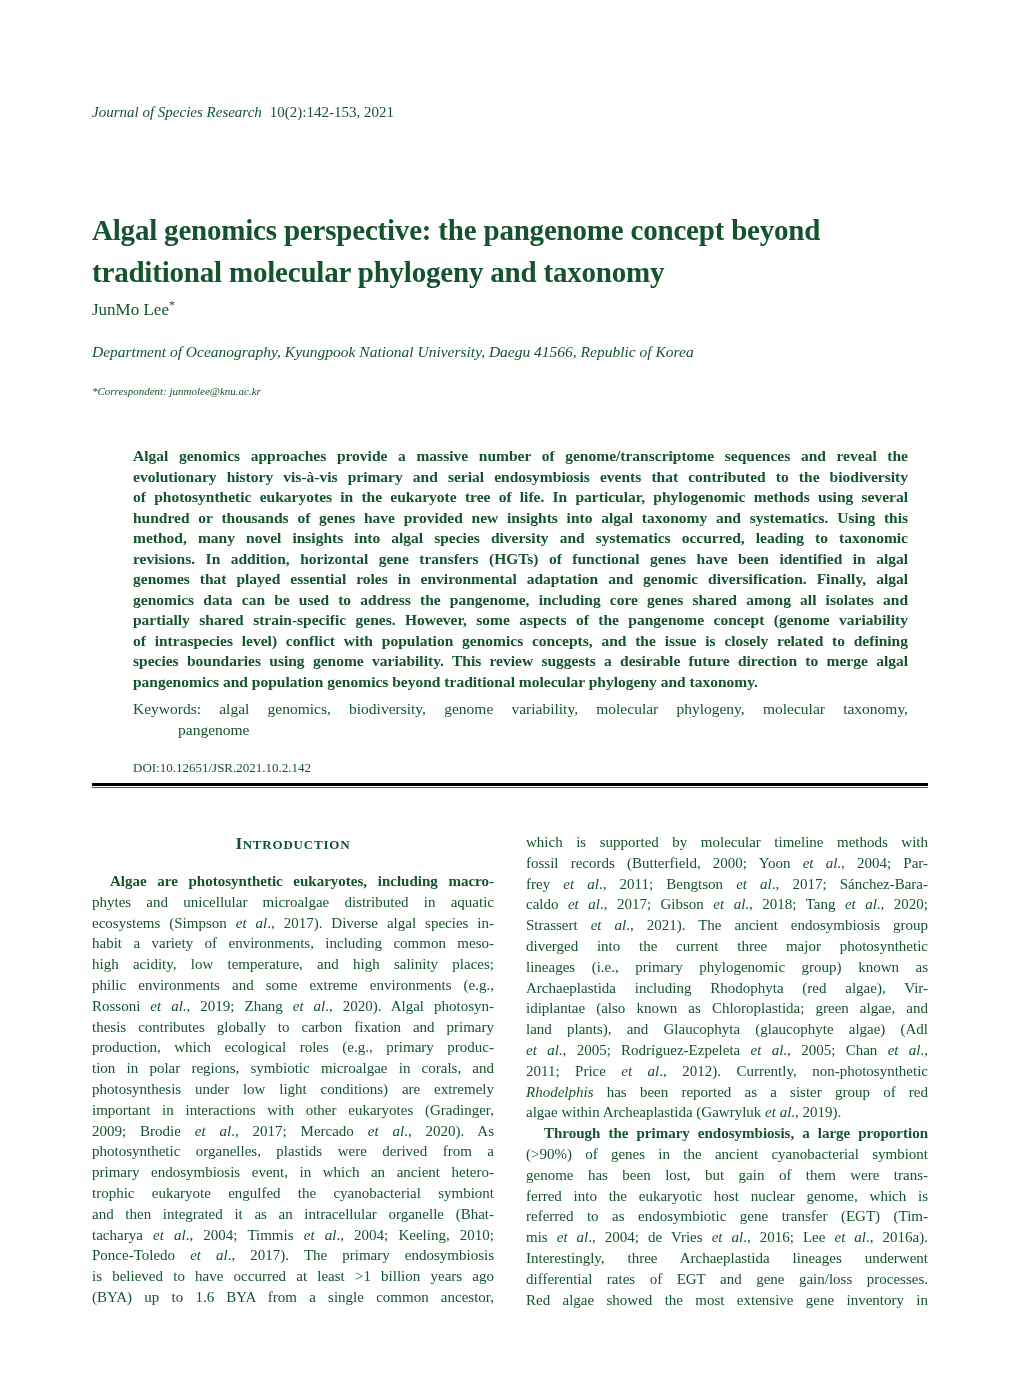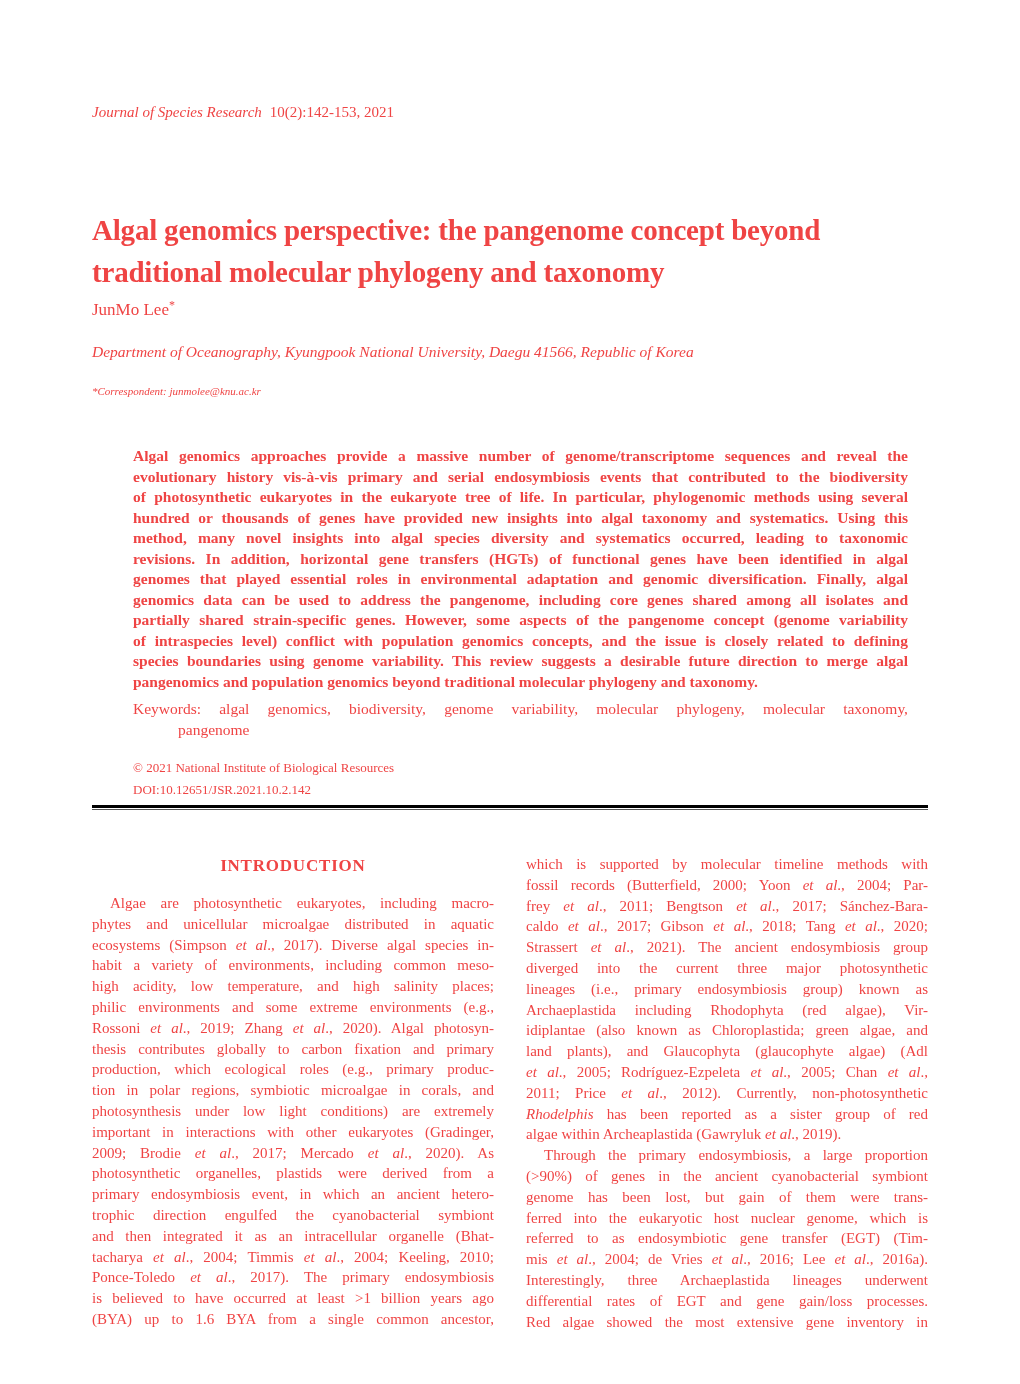--- a/index.html
+++ b/index.html
@@ -1,18 +1,18 @@
 <!DOCTYPE html>
 <html><head>
 <meta charset="utf-8">
 <style>
   html,body { margin:0; padding:0; background:#e8e8e8; }
   .page {
     position:relative; width:1020px; height:1384px; margin:0 auto;
-    background:#ffffff; color:#ef4444;
+    background:#ffffff; color:#14532d;
     font-family:"Liberation Serif", serif;
     box-sizing:border-box; padding:103px 92px 0 92px;
     overflow:hidden;
   }
   .running-head { font-size:15px; line-height:18px; }
   .running-head .journal { font-style:italic; }
   .running-head .issue { margin-left:8px; }
 
   .title-block { margin-top:88px; font-weight:bold; font-size:29px; line-height:42px; letter-spacing:-0.2px; }
   .author-line { margin-top:6px; font-size:17px; line-height:22px; }
@@ -26,25 +26,25 @@
   .keywords .kw-rest { padding-left:45px; }
   .copyright { margin:17px 0 0 41px; font-size:13px; line-height:22px; }
 
   .rule { margin-top:4px; border-top:3px solid #000; }
   .rule::after { content:""; display:block; height:1px; background:#555; margin-top:1px; }
 
   .columns { margin-top:44px; display:flex; gap:32px; font-size:15px; line-height:20.8px; }
   .col { width:402px; }
   .intro-heading { text-align:center; font-weight:bold; height:39px; line-height:22px; letter-spacing:0.3px; }
   .intro-heading .cap { font-size:17.5px; }
-  .intro-heading .rest { font-size:17px; letter-spacing:0.8px; }
+  .intro-heading .rest { font-size:13px; letter-spacing:0.8px; }
 
   .line { text-align:justify; text-align-last:justify; text-justify:inter-word; }
   .line.last { text-align-last:left; }
-  .line.indent { text-indent:18px; }
+  .line.indent { text-indent:18px;font-weight:bold; }
   .abstract .line.last { text-align-last:left; }
 </style>
 </head>
 <body>
 
 <div class="page">
 
   <div class="running-head">
     <span class="journal">Journal of Species Research</span><span class="issue">10(2):142-153, 2021</span>
   </div>
@@ -78,21 +78,20 @@
         <div class="line last">pangenomics and population genomics beyond traditional molecular phylogeny and taxonomy.</div>
       </div>
     </div>
 
   <div class="keywords">
     <div class="kw-first">Keywords: algal genomics, biodiversity, genome variability, molecular phylogeny, molecular taxonomy,</div>
     <div class="kw-rest">pangenome</div>
   </div>
 
   <div class="copyright">
-    <div>© 2021 National Institute of Biological Resources</div>
     <div>DOI:10.12651/JSR.2021.10.2.142</div>
   </div>
 
   <div class="rule"></div>
 
   <div class="columns">
     <div class="col">
       <div class="intro-heading">
         <span class="cap">I</span><span class="rest">NTRODUCTION</span>
       </div>
@@ -106,39 +105,39 @@
             <div class="line">philic environments and some extreme environments (e.g.,</div>
             <div class="line">Rossoni <i>et al</i>., 2019; Zhang <i>et al</i>., 2020). Algal photosyn-</div>
             <div class="line">thesis contributes globally to carbon fixation and primary</div>
             <div class="line">production, which ecological roles (e.g., primary produc-</div>
             <div class="line">tion in polar regions, symbiotic microalgae in corals, and</div>
             <div class="line">photosynthesis under low light conditions) are extremely</div>
             <div class="line">important in interactions with other eukaryotes (Gradinger,</div>
             <div class="line">2009; Brodie <i>et al</i>., 2017; Mercado <i>et al</i>., 2020). As</div>
             <div class="line">photosynthetic organelles, plastids were derived from a</div>
             <div class="line">primary endosymbiosis event, in which an ancient hetero-</div>
-            <div class="line">trophic direction engulfed the cyanobacterial symbiont</div>
+            <div class="line">trophic eukaryote engulfed the cyanobacterial symbiont</div>
             <div class="line">and then integrated it as an intracellular organelle (Bhat-</div>
             <div class="line">tacharya <i>et al</i>., 2004; Timmis <i>et al</i>., 2004; Keeling, 2010;</div>
             <div class="line">Ponce-Toledo <i>et al</i>., 2017). The primary endosymbiosis</div>
             <div class="line">is believed to have occurred at least &gt;1 billion years ago</div>
             <div class="line">(BYA) up to 1.6 BYA from a single common ancestor,</div>
           </div>
         </div>
     </div>
     <div class="col">
       <div>
           <div class="para">
             <div class="line">which is supported by molecular timeline methods with</div>
             <div class="line">fossil records (Butterfield, 2000; Yoon <i>et al</i>., 2004; Par-</div>
             <div class="line">frey <i>et al</i>., 2011; Bengtson <i>et al</i>., 2017; Sánchez-Bara-</div>
             <div class="line">caldo <i>et al</i>., 2017; Gibson <i>et al</i>., 2018; Tang <i>et al</i>., 2020;</div>
             <div class="line">Strassert <i>et al</i>., 2021). The ancient endosymbiosis group</div>
             <div class="line">diverged into the current three major photosynthetic</div>
-            <div class="line">lineages (i.e., primary endosymbiosis group) known as</div>
+            <div class="line">lineages (i.e., primary phylogenomic group) known as</div>
             <div class="line">Archaeplastida including Rhodophyta (red algae), Vir-</div>
             <div class="line">idiplantae (also known as Chloroplastida; green algae, and</div>
             <div class="line">land plants), and Glaucophyta (glaucophyte algae) (Adl</div>
             <div class="line"><i>et al</i>., 2005; Rodríguez-Ezpeleta <i>et al</i>., 2005; Chan <i>et al</i>.,</div>
             <div class="line">2011; Price <i>et al</i>., 2012). Currently, non-photosynthetic</div>
             <div class="line"><i>Rhodelphis</i> has been reported as a sister group of red</div>
             <div class="line last">algae within Archeaplastida (Gawryluk <i>et al</i>., 2019).</div>
           </div>
           <div class="para">
             <div class="line indent">Through the primary endosymbiosis, a large proportion</div>

